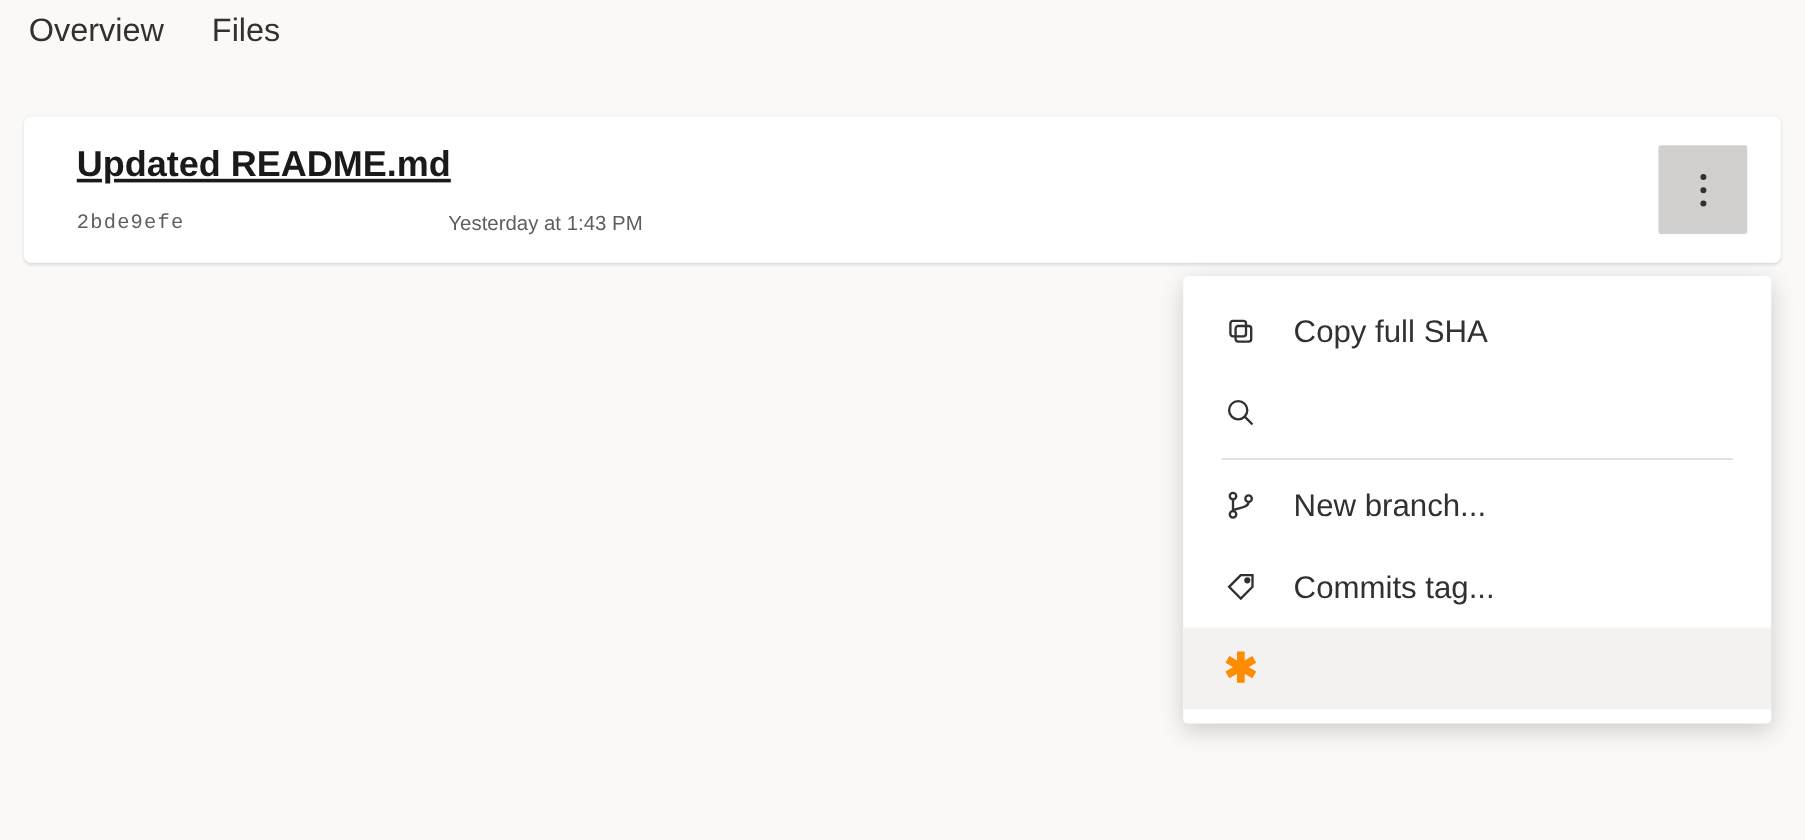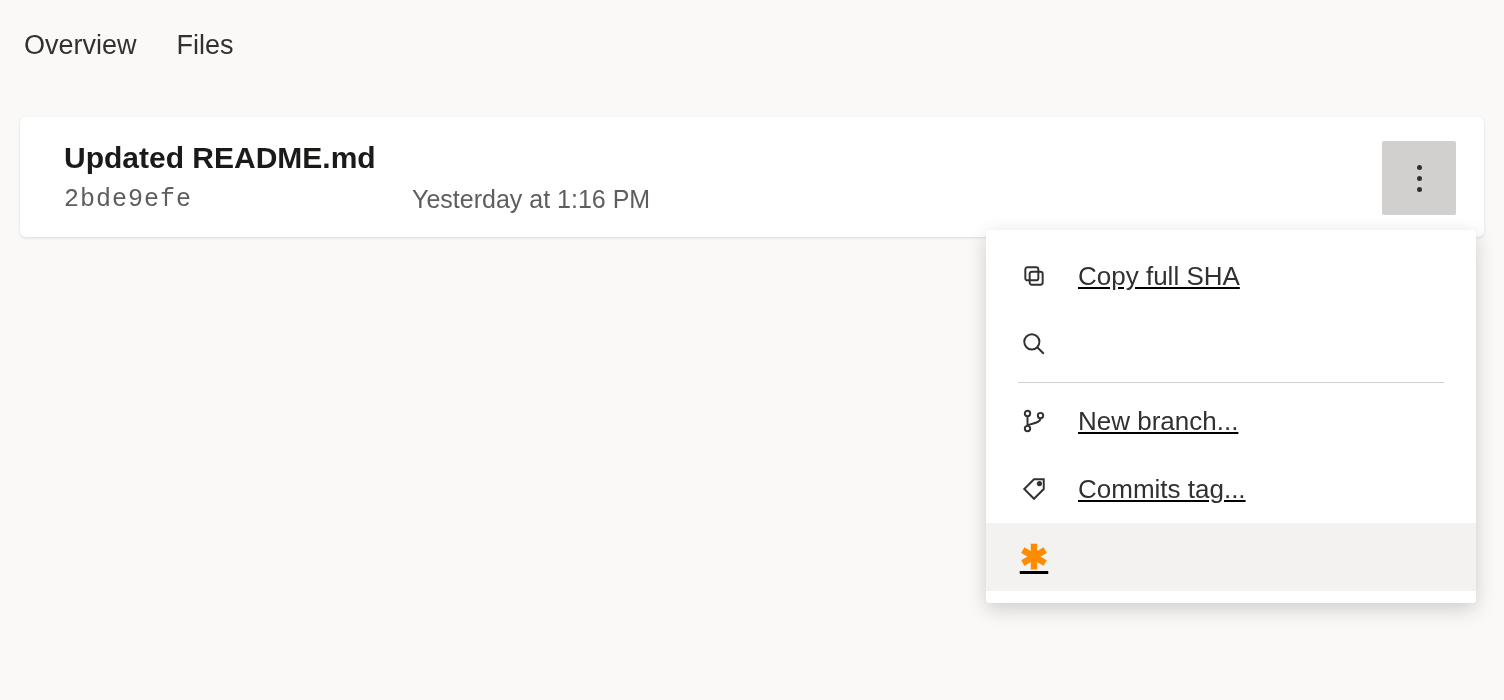--- a/index.html
+++ b/index.html
@@ -12,21 +12,20 @@
       background: #faf9f8;
       width: 1504px;
       height: 700px;
       overflow: hidden;
     }
     .tabs {
       display: flex;
       gap: 40px;
       padding: 10px 24px 0 24px;
       align-items: flex-start;
-      margin-top: 20px;
     }
     .tab {
       font-size: 27px;
       color: #323130;
       padding-bottom: 16px;
       cursor: pointer;
       position: relative;
     }
     .tab.active {
       font-weight: 600;
@@ -50,26 +49,27 @@
       align-items: flex-start;
       position: relative;
     }
     .commit-main {
       flex: 1;
     }
     .commit-title {
       font-size: 30px;
       font-weight: 700;
       color: #1b1a19;
-      margin-bottom: 10px;
+      margin-bottom: 22px;
+      text-decoration: underline;
     }
     .commit-meta {
       display: flex;
       gap: 220px;
-      font-size: 25px;
+      font-size: 17px;
       color: #605e5c;
     }
     .commit-sha {
       font-family: Consolas, "Courier New", monospace;
       letter-spacing: 1px;
     }
     .more-button {
       width: 74px;
       height: 74px;
       background: #d2d0ce;
@@ -100,21 +100,20 @@
       border-radius: 4px;
       box-shadow: 0 6px 20px rgba(0,0,0,0.18);
       padding: 12px 0;
     }
     .menu-item {
       display: flex;
       align-items: center;
       padding: 18px 32px;
       cursor: pointer;
       gap: 28px;
-      text-decoration: underline;
     }
     .menu-item.hover {
       background: #f3f2f1;
     }
     .menu-item .label {
       font-size: 26px;
       color: #323130;
     }
     .menu-divider {
       height: 1px;
@@ -147,21 +146,21 @@
 <div class="tabs">
   <div class="tab">Overview</div>
   <div class="tab">Files</div>
 </div>
 
 <div class="commit-card">
   <div class="commit-main">
     <div class="commit-title">Updated README.md</div>
     <div class="commit-meta">
       <span class="commit-sha">2bde9efe</span>
-      <span>Yesterday at 1:16 PM</span>
+      <span>Yesterday at 1:43 PM</span>
     </div>
   </div>
   <button class="more-button">
     <span class="dots">
       <span></span>
         <span></span>
         <span></span>
     </span>
   </button>
 </div>

